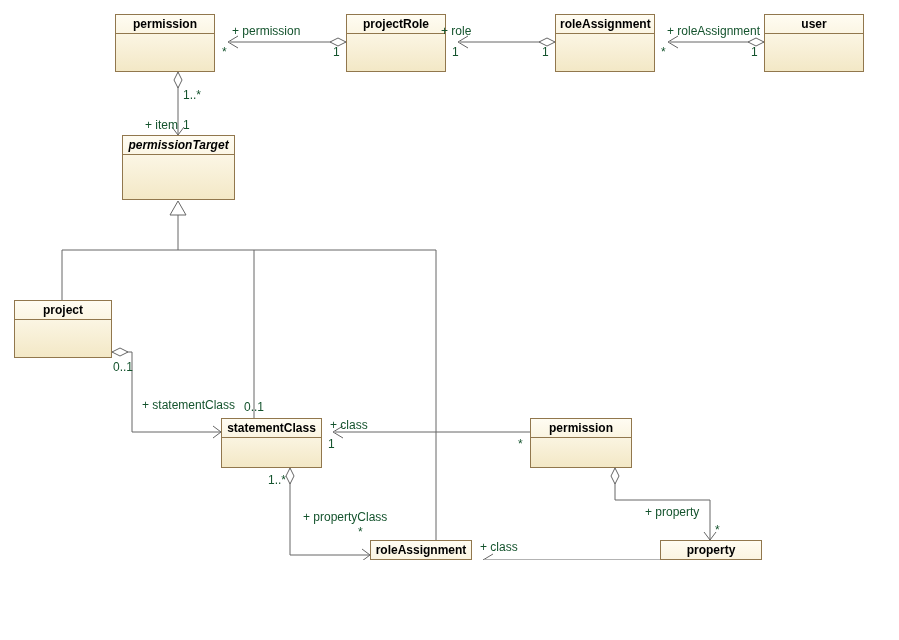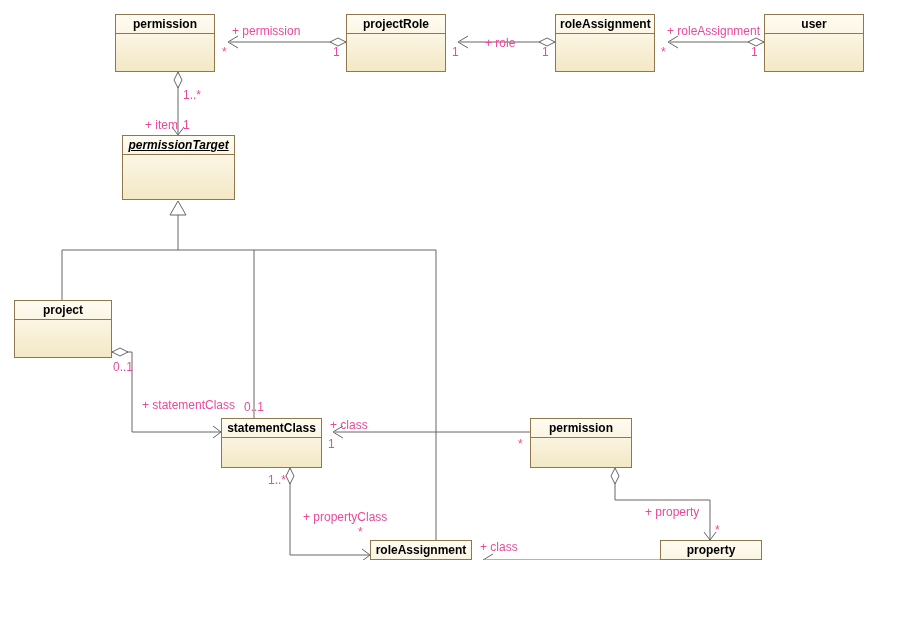--- a/index.html
+++ b/index.html
@@ -25,26 +25,25 @@
   .uml-class .head {
     border-bottom: 1px solid #91774d;
     text-align: center;
     font-weight: bold;
     padding: 2px 4px;
     line-height: 14px;
     box-sizing: border-box;
   }
   .uml-class .head.italic {
     font-style: italic;
-    text-decoration: underline;
   }
   .label {
     position: absolute;
     font-size: 12px;
-    color: #ec4899;
+    color: #14532d;
     white-space: nowrap;
   }
   svg {
     position: absolute;
     top: 0;
     left: 0;
     width: 899px;
     height: 640px;
     pointer-events: none;
     overflow: visible;
@@ -171,21 +170,21 @@
   </div>
 
   <div class="uml-class" style="left:660px; top:540px; width:102px; height:50px;">
     <div class="head">property</div>
   </div>
 
   <div class="label" style="left:232px; top:24px;">+ permission</div>
   <div class="label" style="left:222px; top:45px;">*</div>
   <div class="label" style="left:333px; top:45px;">1</div>
 
-  <div class="label" style="left:485px; top:24px;margin-top:12px;">+ role</div>
+  <div class="label" style="left:441px; top:24px;">+ role</div>
   <div class="label" style="left:452px; top:45px;">1</div>
   <div class="label" style="left:542px; top:45px;">1</div>
 
   <div class="label" style="left:667px; top:24px;">+ roleAssignment</div>
   <div class="label" style="left:661px; top:45px;">*</div>
   <div class="label" style="left:751px; top:45px;">1</div>
 
   <div class="label" style="left:145px; top:118px;">+ item</div>
   <div class="label" style="left:183px; top:118px;">1</div>
   <div class="label" style="left:183px; top:88px;">1..*</div>

